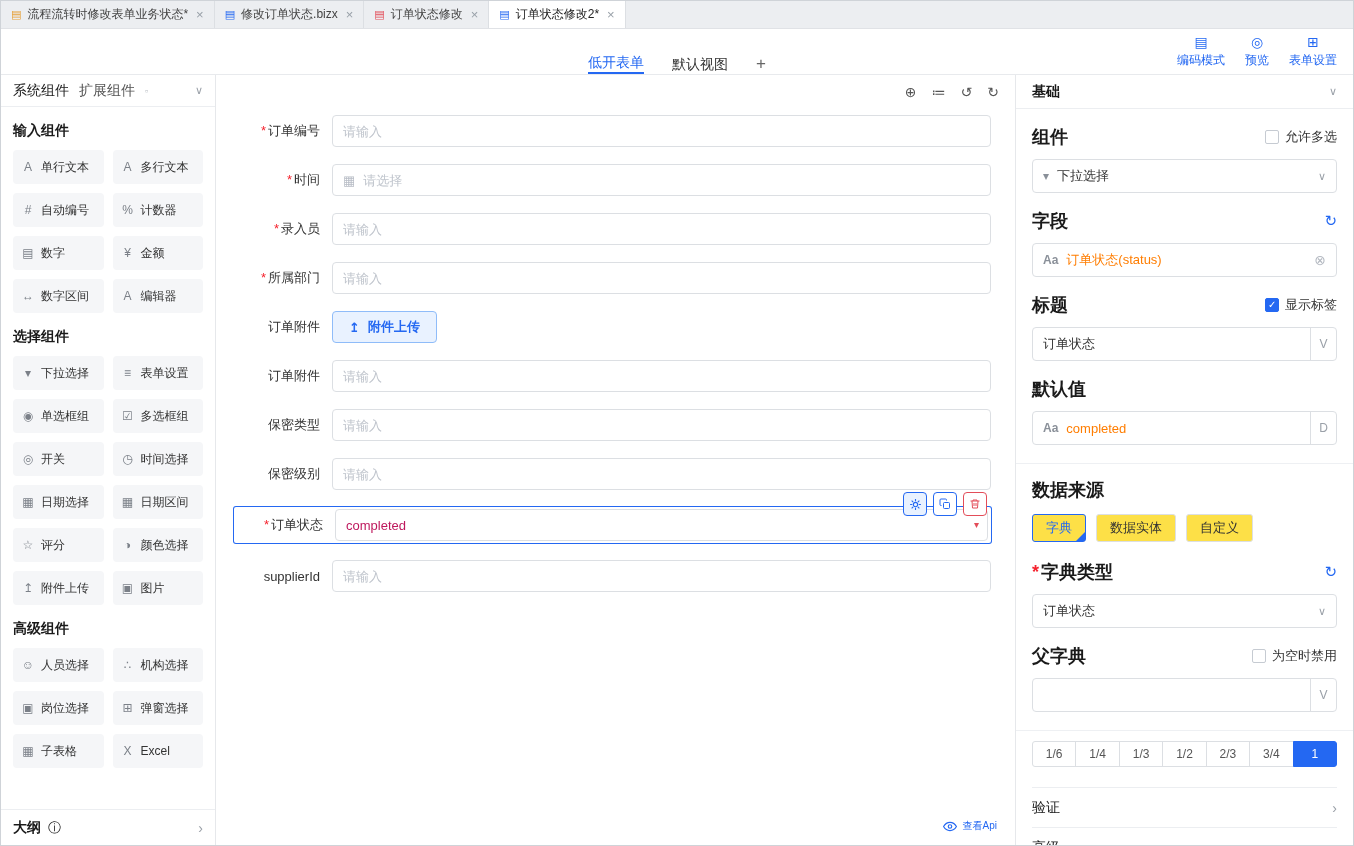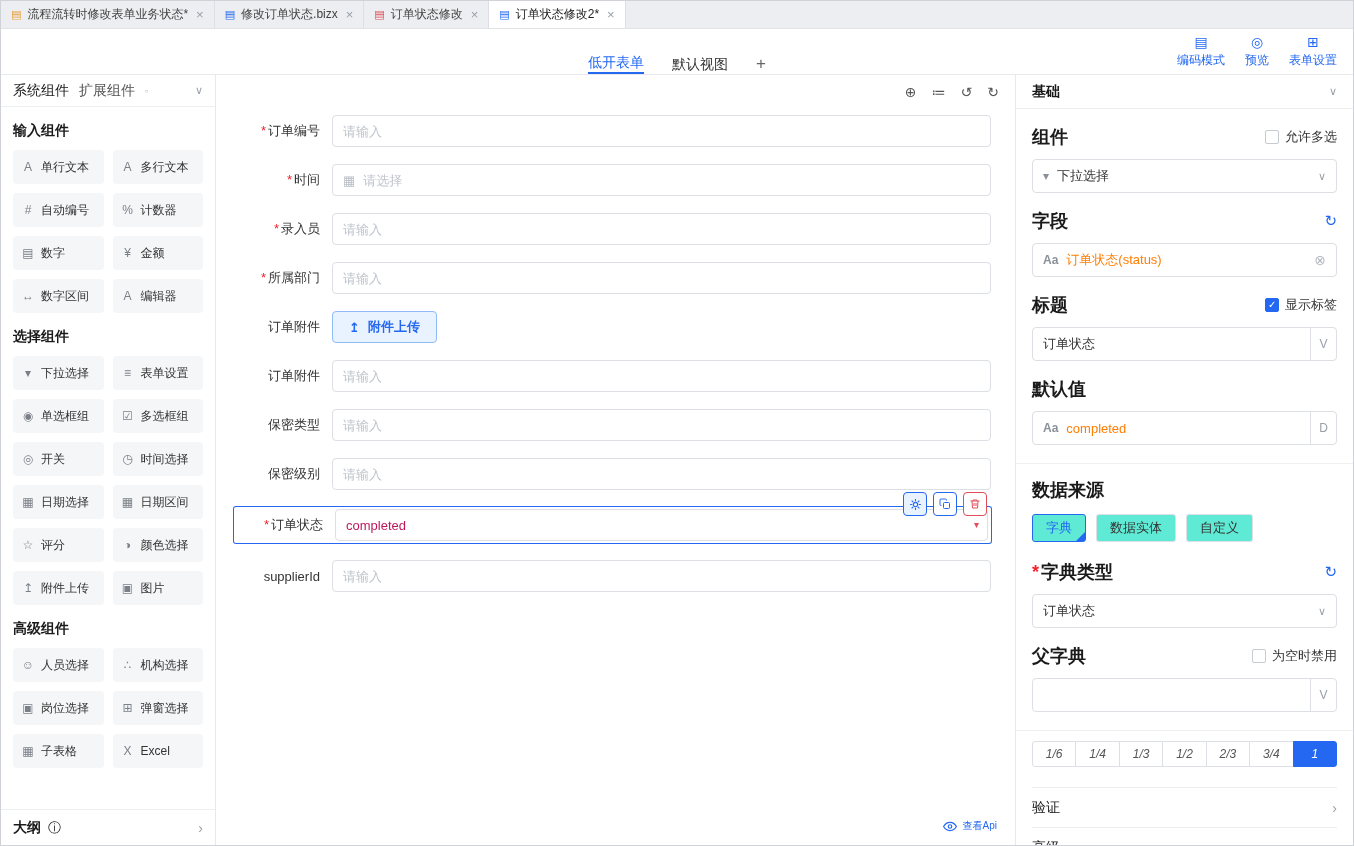--- a/index.html
+++ b/index.html
@@ -92,25 +92,25 @@
   .sel .sicon { color: #8a9099; font-size: 12px; }
   .inwrap { height: 34px; border: 1px solid #dcdfe3; border-radius: 4px; display: flex; align-items: stretch; margin-top: 10px; overflow: hidden; background: #fff; }
   .inwrap .content { flex: 1; display: flex; align-items: center; gap: 8px; padding: 0 10px; font-size: 13px; min-width: 0; }
   .inwrap input { border: none; outline: none; flex: 1; font-size: 13px; color: #333; font-family: inherit; min-width: 0; }
   .inwrap .suffix { width: 26px; border-left: 1px solid #dcdfe3; display: flex; align-items: center; justify-content: center; color: #9aa0a8; font-size: 12px; flex: none; }
   .prefix { color: #8a9099; font-size: 12px; font-weight: bold; flex: none; }
   .orange { color: #ff7d00; }
   .rmicon { color: #b5bac2; font-size: 14px; }
   .divider { height: 1px; background: #eef0f3; margin: 18px -16px 0; }
   .ds-row { display: flex; gap: 10px; margin-top: 12px; }
-  .ds-btn { height: 28px; padding: 0 13px; border: 1px solid #dcdfe3; border-radius: 3px; font-size: 13px; color: #333; display: flex; align-items: center; background: #5eead4; position: relative; font-family: inherit; }
+  .ds-btn { height: 28px; padding: 0 13px; border: 1px solid #dcdfe3; border-radius: 3px; font-size: 13px; color: #333; display: flex; align-items: center; background: #fde047; position: relative; font-family: inherit; }
   .ds-btn.active { border-color: #2468f2; color: #2468f2; }
   .ds-btn.active::after { content: ""; position: absolute; right: 0; bottom: 0; border-left: 9px solid transparent; border-bottom: 9px solid #2468f2; }
   .width-row { display: flex; margin-top: 10px; }
-  .wchip { flex: 1; height: 26px; border: 1px solid #dcdfe3; margin-left: -1px; display: flex; align-items: center; justify-content: center; font-size: 12px; color: #555; background: #fff; font-style: italic; }
+  .wchip { flex: 1; height: 26px; border: 1px solid #dcdfe3; margin-left: -1px; display: flex; align-items: center; justify-content: center; font-size: 12px; color: #555; background: #fff; }
   .wchip:first-child { margin-left: 0; border-radius: 3px 0 0 3px; }
   .wchip:last-child { border-radius: 0 3px 3px 0; }
   .wchip.active { background: #2468f2; border-color: #2468f2; color: #fff; position: relative; z-index: 1; }
   .insp-sections { margin-top: 20px; border-top: 1px solid #eceef1; }
   .insp-sec { height: 40px; display: flex; align-items: center; justify-content: space-between; border-bottom: 1px solid #eceef1; font-size: 14px; color: #1a1a1a; gap: 36px; }
   .insp-sec .chevr { color: #9aa0a8; font-size: 14px; }
 </style>
 </head>
 <body>
 

